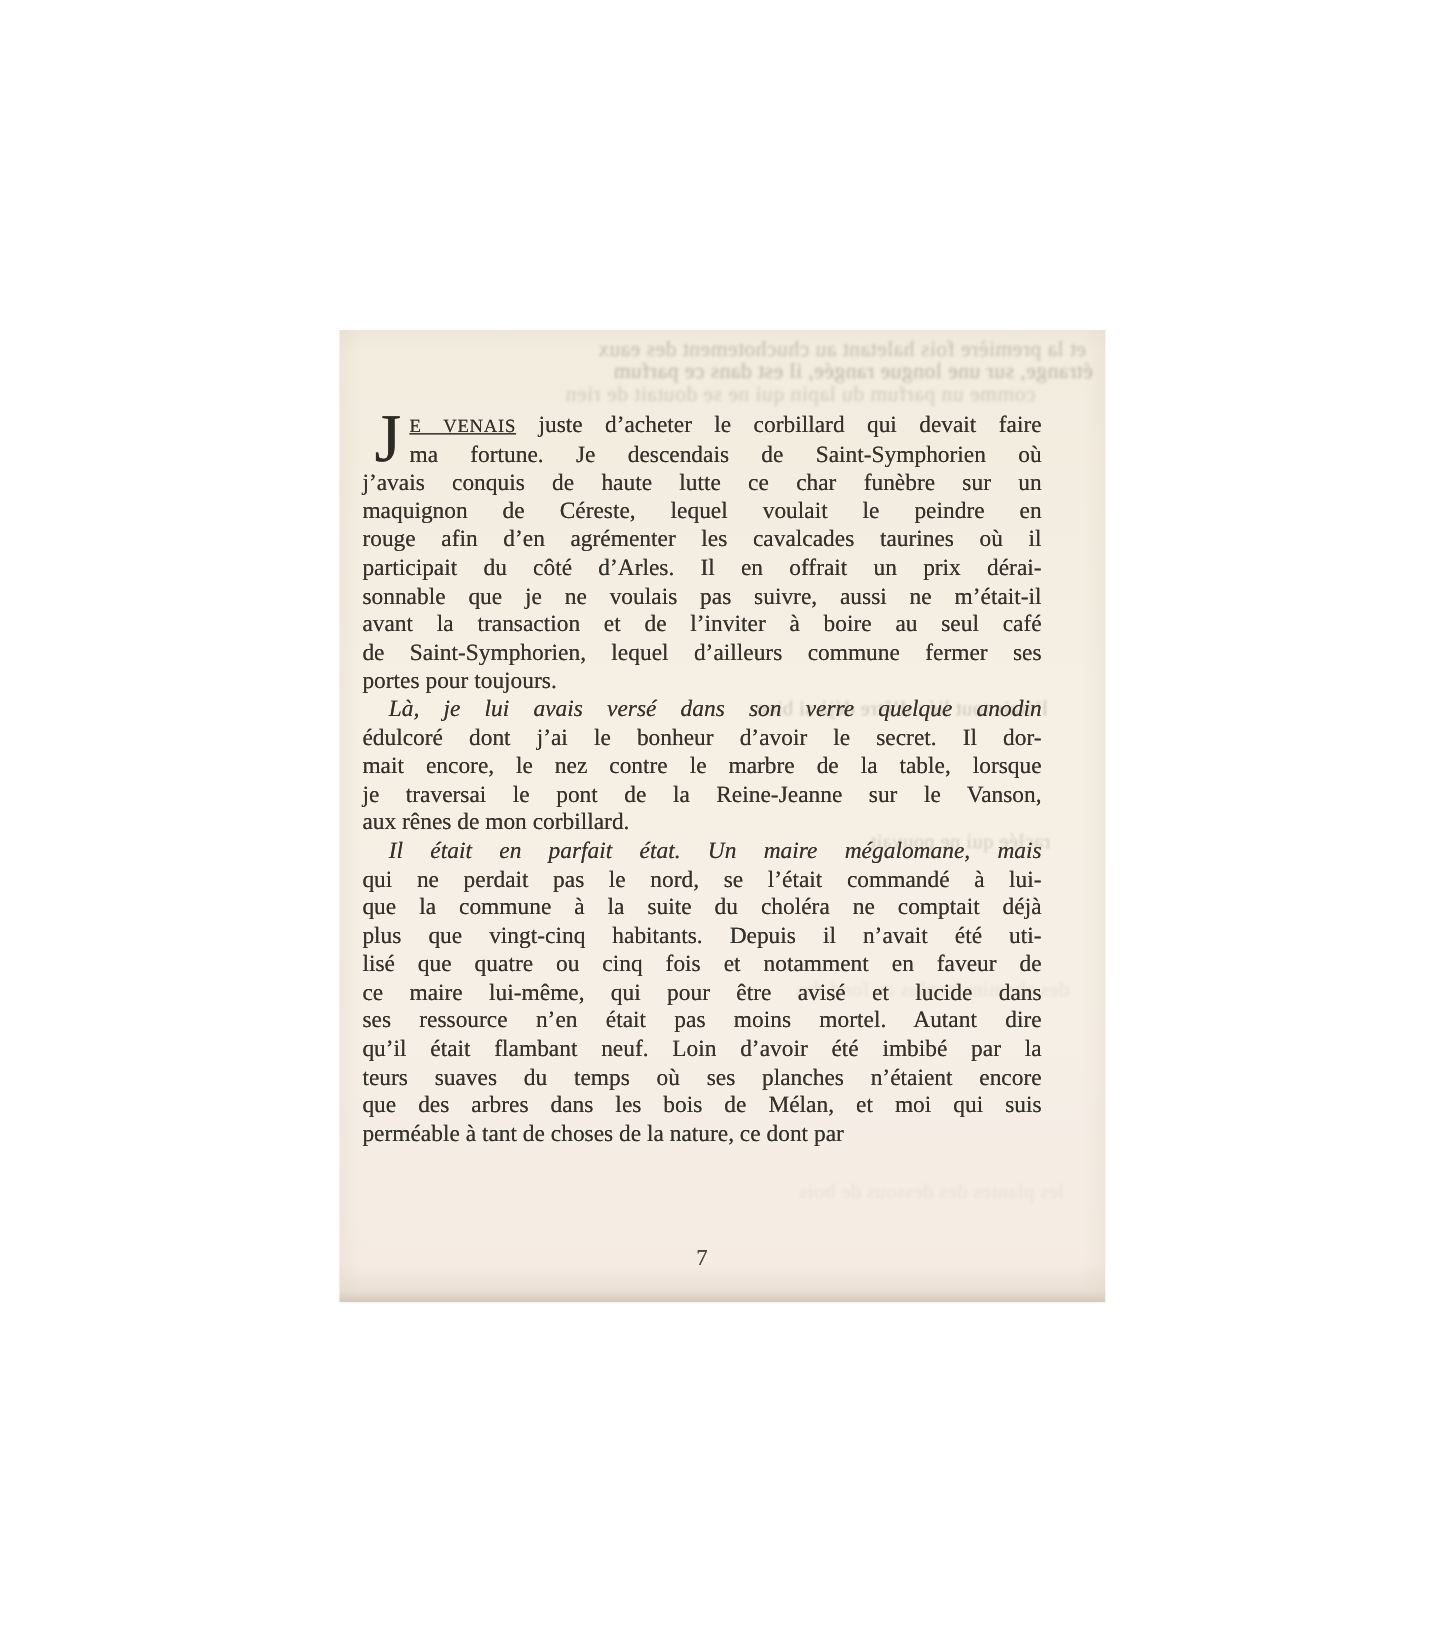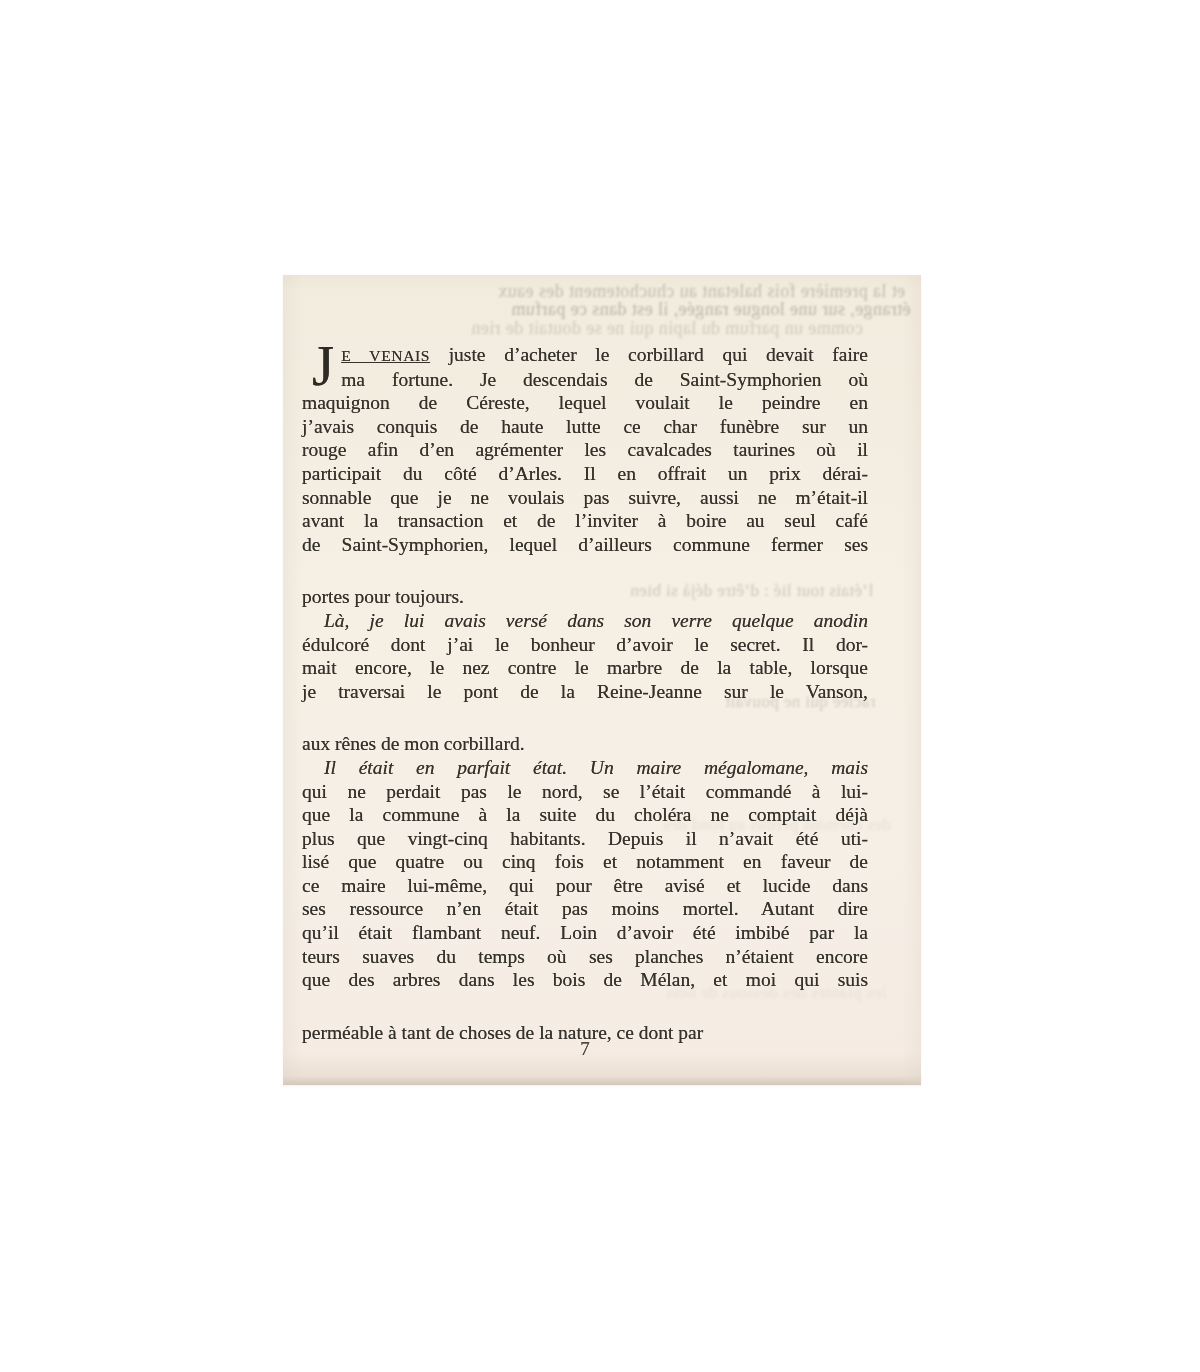--- a/index.html
+++ b/index.html
@@ -41,21 +41,21 @@
     color: #35322c;
     font-size: 19.5px;
     line-height: 23.6px;
     text-shadow: 0 0 0.5px rgba(53,50,44,0.85);
   }
   .line {
     text-align: justify;
     text-align-last: justify;
     white-space: normal;
   }
-  .line-last { text-align-last: left; margin-top: 29px; }
+  .line-last { text-align-last: left; }
   .indent { text-indent: 22px; font-style: italic; }
   .dropcap {
     float: left;
     font-size: 57px;
     line-height: 44px;
     height: 46px;
     margin: 1px 7px 0 10px;
     color: #2e2b26;
   }
   .lead {
@@ -107,22 +107,22 @@
     <div class="bleed bleed-low-1">des chemins perdus au fond des</div>
     <div class="bleed bleed-low-2">les plantes des dessous de bois</div>
 
     <div class="textblock">
 
       <div class="para">
         <span class="dropcap">J</span>
         <div class="line"><span class="lead">E VENAIS</span><span> juste d’acheter le corbillard qui devait faire</span></div>
         <div>
             <div class="line">ma fortune. Je descendais de Saint-Symphorien où</div>
+            <div class="line">j’avais conquis de haute lutte ce char funèbre sur un</div>
             <div class="line">maquignon de Céreste, lequel voulait le peindre en</div>
-            <div class="line">j’avais conquis de haute lutte ce char funèbre sur un</div>
             <div class="line">rouge afin d’en agrémenter les cavalcades taurines où il</div>
             <div class="line">participait du côté d’Arles. Il en offrait un prix dérai-</div>
             <div class="line">sonnable que je ne voulais pas suivre, aussi ne m’était-il</div>
             <div class="line">avant la transaction et de l’inviter à boire au seul café</div>
             <div class="line">de Saint-Symphorien, lequel d’ailleurs commune fermer ses</div>
             <div class="line line-last">portes pour toujours.</div>
           </div>
       </div>
 
       <div class="para">

